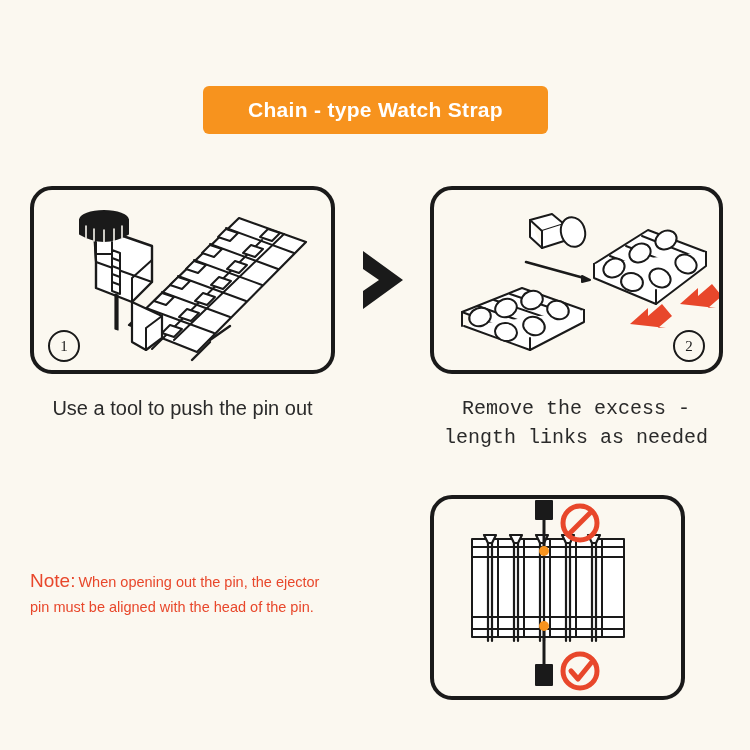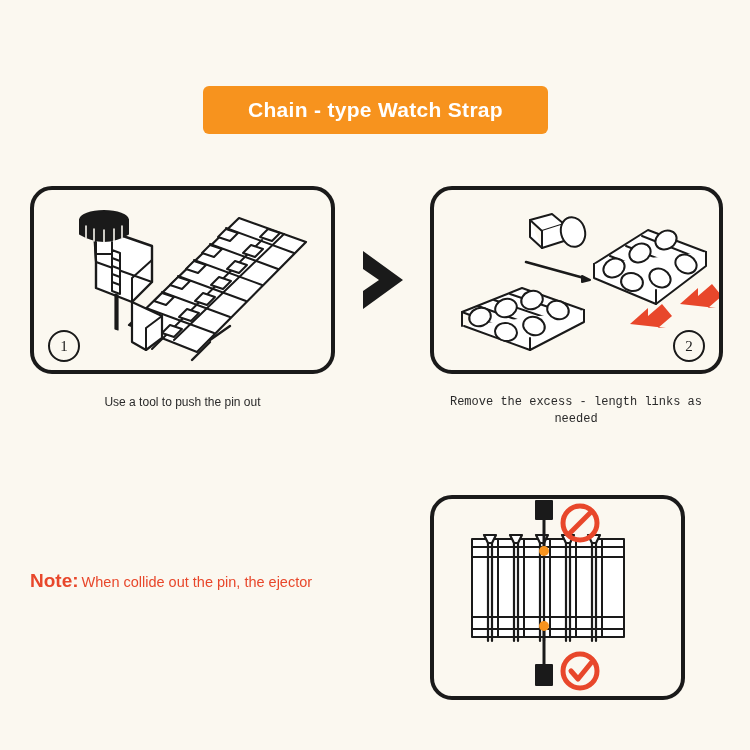--- a/index.html
+++ b/index.html
@@ -83,21 +83,21 @@
     color: #1a1a1a;
     background: #fbf8f0;
     font-family: "Liberation Serif", serif;
   }
   #badge-1 { left: 14px; top: 140px; }
   #badge-2 { right: 14px; top: 140px; }
 
   .caption {
     position: absolute;
     text-align: center;
-    font-size: 12px;
+    font-size: 20px;
     color: #2a2a2a;
     line-height: 1.45;
   }
   #caption-1 {
     left: 30px;
     top: 369px;
     width: 305px;
   }
   #caption-2 {
     left: 426px;
@@ -122,21 +122,21 @@
     top: 540px;
     width: 380px;
   }
   .note-line {
     color: #e8472b;
     font-size: 14.5px;
     line-height: 1.65;
   }
   .note-label {
     font-size: 19px;
-    font-weight: bold;
+    font-weight: normal;
     color: #e8472b;
     margin-right: 3px;
   }
 
   svg { display: block; }
 </style>
 </head>
 <body>
 
 <div class="page">
@@ -267,22 +267,23 @@
         <path d="M246 114 l18 -16 l0 8 l14 -12 l10 12 l-14 12 l8 0 z"></path>
       </g>
     </svg>
     <div class="step-badge" id="badge-2">2</div>
   </div>
 
   <div class="caption" id="caption-2">Remove the excess - length links as needed</div>
 
   <div class="note-block">
     <div class="note-line">
-      <span class="note-label">Note:</span><span>When collide out the pin, the ejector</span>
+      <span class="note-label">Note:</span><span>When opening out the pin, the ejector</span>
     </div>
+    <div class="note-line">pin must be aligned with the head of the pin.</div>
   </div>
 
   <div class="panel" id="panel-3">
     <svg width="247" height="197" viewBox="0 0 247 197">
       <g fill="none" stroke="#1a1a1a" stroke-width="2" stroke-linejoin="round" stroke-linecap="round">
 
         <rect x="38" y="40" width="152" height="98" fill="#ffffff"></rect>
         <path d="M38 58 L190 58 M38 118 L190 118"></path>
         <path d="M38 48 L190 48 M38 130 L190 130"></path>
 

